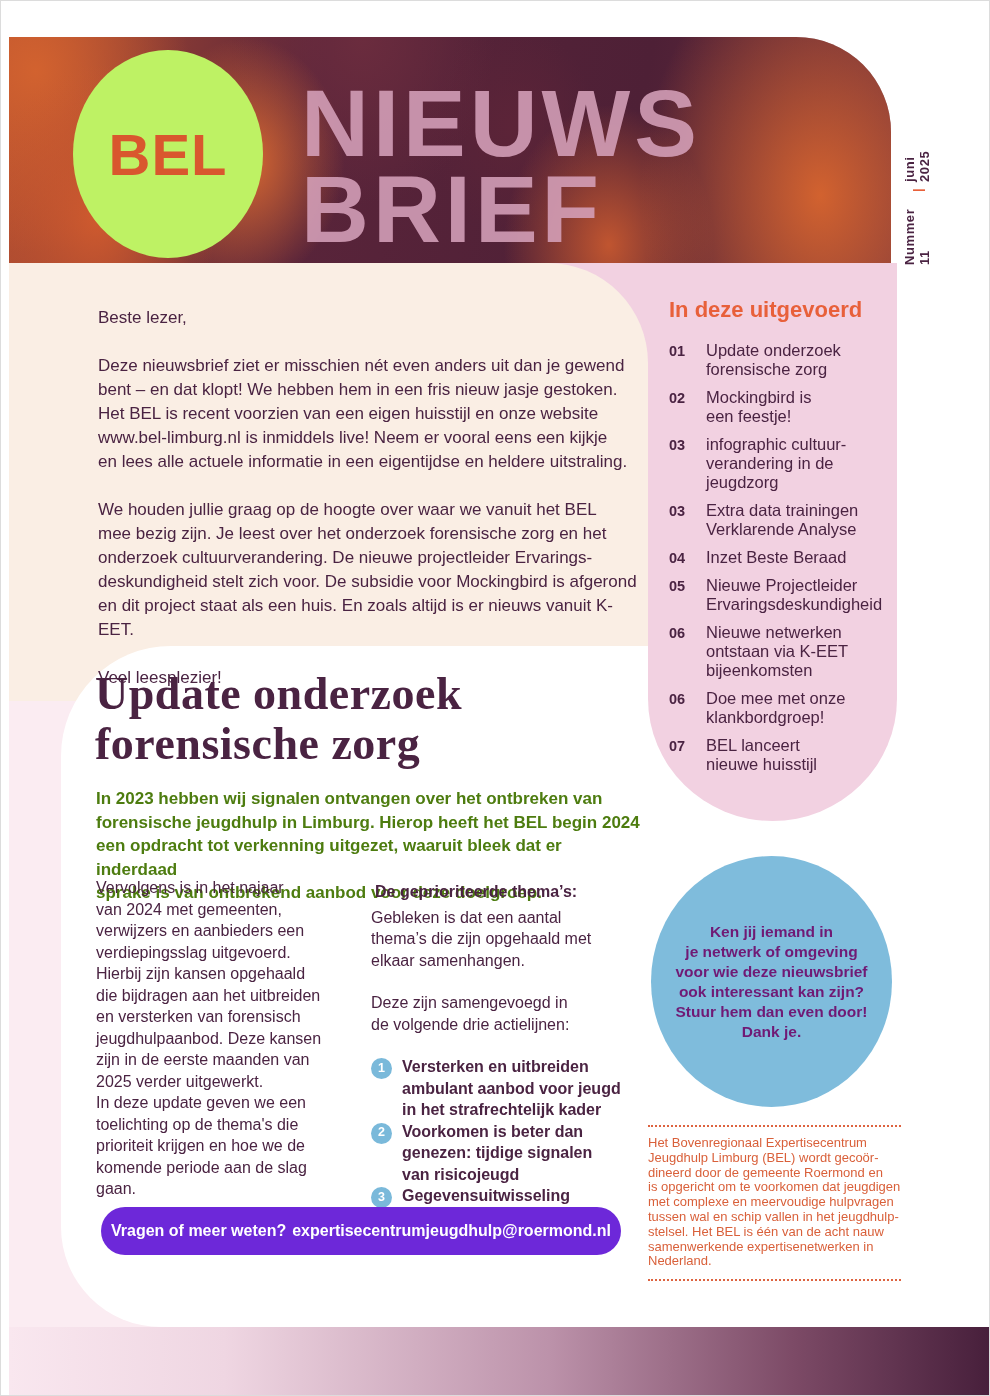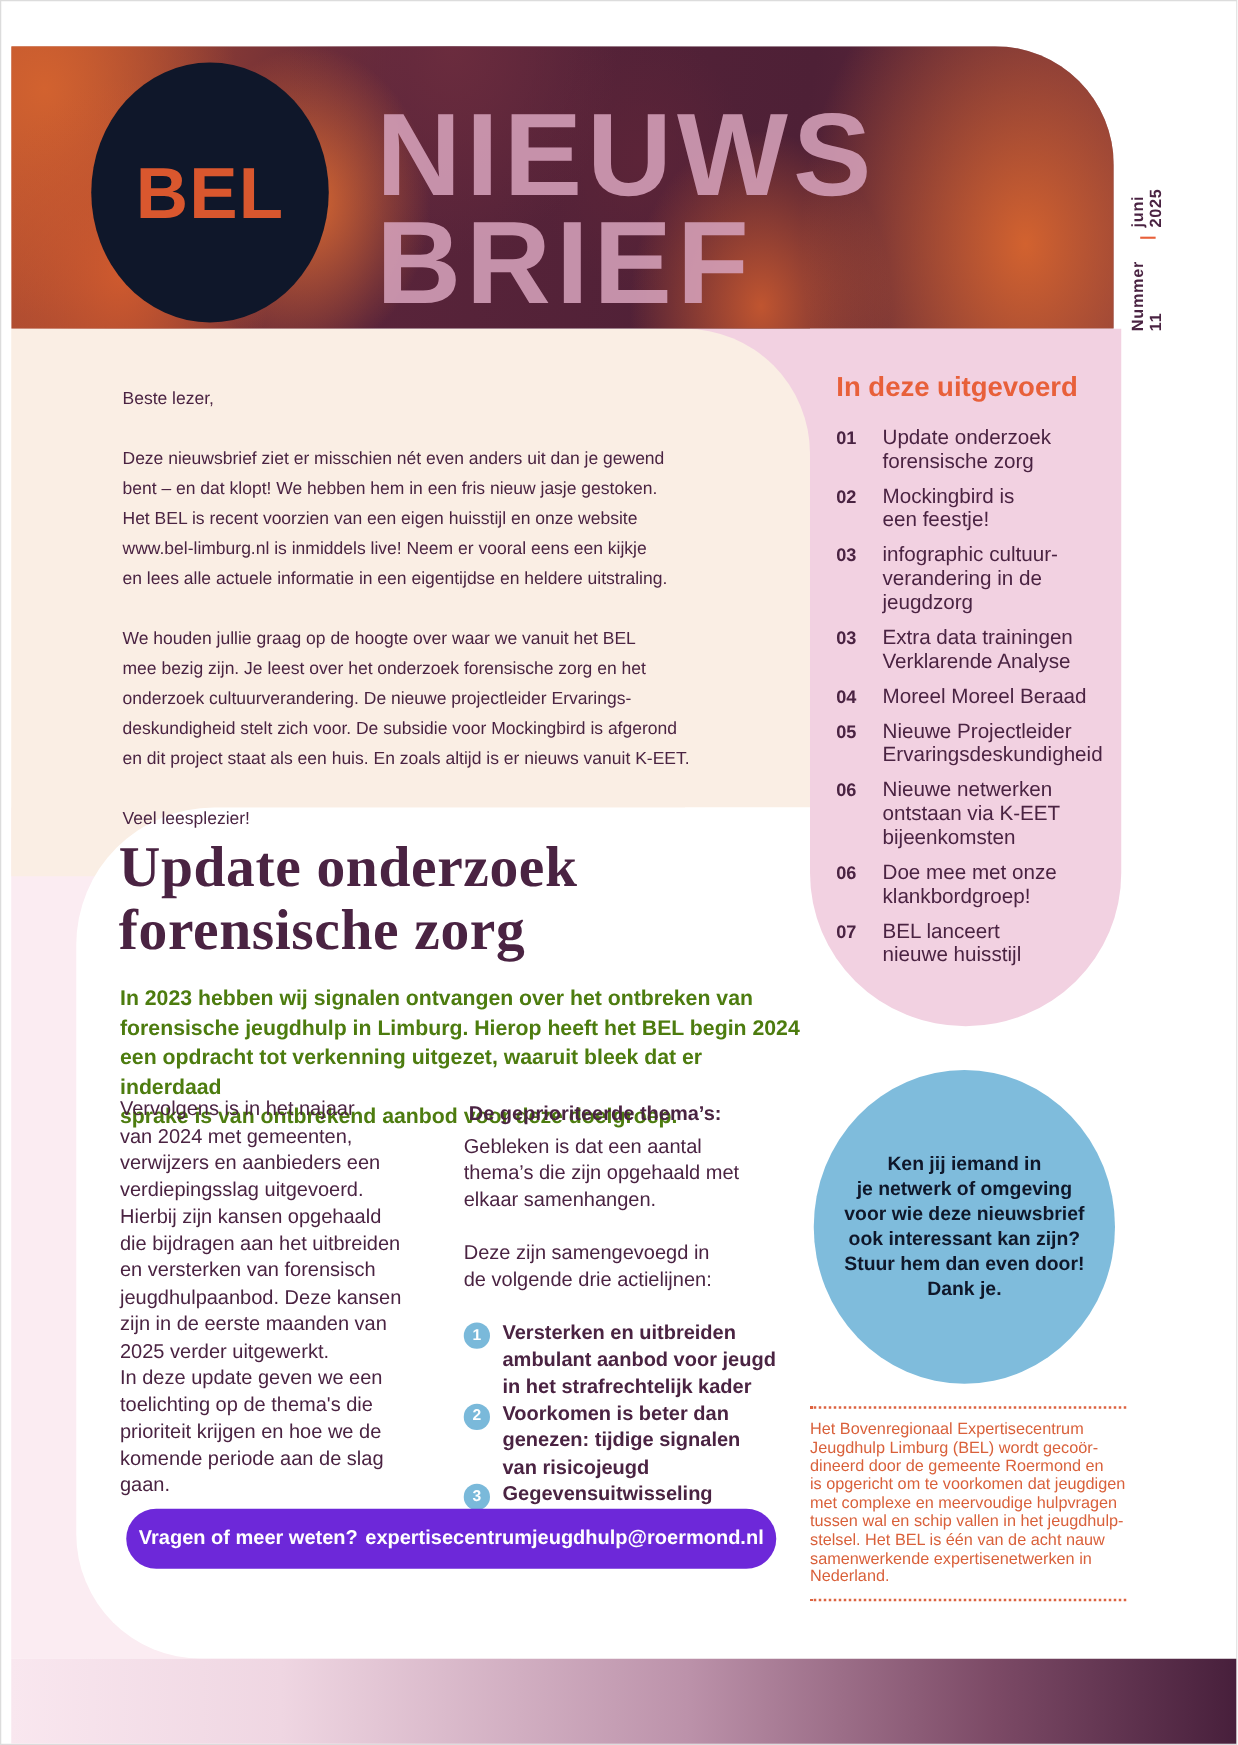--- a/index.html
+++ b/index.html
@@ -29,30 +29,30 @@
       radial-gradient(170px 220px at 10% 80%, #cf5a2e 0%, rgba(207,90,46,0) 70%),
       radial-gradient(220px 260px at 3% 15%, #d2622f 0%, rgba(210,98,47,0) 70%),
       radial-gradient(150px 190px at 27% 55%, #d46632 0%, rgba(212,102,50,0) 65%),
       radial-gradient(190px 240px at 40% 0%, #6b2c3e 0%, rgba(107,44,62,0) 70%),
       radial-gradient(300px 420px at 92% 70%, #d2622f 0%, rgba(210,98,47,0) 60%),
       radial-gradient(150px 200px at 68% 92%, #c05530 0%, rgba(192,85,48,0) 70%),
       radial-gradient(120px 150px at 57% 40%, #5c2438 0%, rgba(92,36,56,0) 70%),
       linear-gradient(100deg, #b44f30 0%, #59243a 35%, #4e2036 70%, #6d2f3f 100%);}
   .hero-title{position:absolute;left:292px;top:44px;font-weight:800;font-size:94px;line-height:86px;
     letter-spacing:4px;color:rgba(213,160,186,0.88);}
-  .logo{position:absolute;left:64px;top:13px;width:190px;height:208px;background:#0f172a;border-radius:50%;
+  .logo{position:absolute;left:64px;top:13px;width:190px;height:208px;background:#bef264;border-radius:50%;
     display:flex;align-items:center;justify-content:center;}
   .logo span{font-weight:900;font-size:58px;letter-spacing:1px;color:#d9572e;}
   .issue-date{position:absolute;left:901px;top:126px;height:138px;
     writing-mode:vertical-rl;transform:rotate(180deg);
     font-size:13px;font-weight:700;letter-spacing:0.6px;color:#4a2342;display:flex;align-items:center;}
   .issue-date .sep{color:#e8603a;margin:5px 0;}
 
   
-  .intro{position:absolute;left:97px;top:305px;width:548px;font-size:14px;line-height:24px;}
+  .intro{position:absolute;left:97px;top:305px;width:548px;font-size:17px;line-height:24px;}
   .intro p{margin:0 0 24px 0;}
 
   
   .toc-title{font-size:22px;font-weight:800;color:#e8603a;margin:0 0 18px 0;}
   .toc-item{display:flex;gap:13px;margin-bottom:9px;}
   .toc-num{width:24px;flex:none;font-size:14.5px;font-weight:700;padding-top:2px;}
   .toc-label{font-size:16.5px;line-height:19px;}
 
   
   .article-title{position:absolute;left:94px;top:668px;font-family:"Liberation Serif", serif;
@@ -64,21 +64,21 @@
   .col-right p{margin:0 0 21px 0;}
   .action-list{margin-top:0;}
   .action-item{display:flex;gap:10px;}
   .action-num{flex:none;width:21px;height:21px;margin-top:2px;border-radius:50%;background:#7ab9da;
     color:#ffffff;font-size:12.5px;font-weight:700;display:flex;align-items:center;justify-content:center;}
   .action-text{font-weight:700;}
 
   
   .promo{position:absolute;left:650px;top:855px;width:241px;height:251px;border-radius:50%;
     background:#7fbcdc;display:flex;align-items:center;justify-content:center;}
-  .promo div{color:#0f172a;font-weight:700;font-size:15.5px;line-height:20px;text-align:center;padding:0 22px;}
+  .promo div{color:#701a75;font-weight:700;font-size:15.5px;line-height:20px;text-align:center;padding:0 22px;}
 
   
   .contact-btn{position:absolute;left:100px;top:1206px;width:520px;height:48px;border-radius:24px;
     background:#6d28d9;display:flex;align-items:center;justify-content:center;gap:6px;
     color:#ffffff;font-weight:700;font-size:16px;cursor:pointer;border:none;}
   .contact-btn .email{}
 
   
   .footnote{position:absolute;left:647px;top:1124px;width:253px;
     border-top:2px dotted #dd6340;border-bottom:2px dotted #dd6340;padding:9px 0 10px 0;
@@ -144,21 +144,21 @@
 verandering in de
 jeugdzorg</span>
     </div>
     <div class="toc-item">
       <span class="toc-num">03</span>
       <span class="toc-label pre">Extra data trainingen
 Verklarende Analyse</span>
     </div>
     <div class="toc-item">
       <span class="toc-num">04</span>
-      <span class="toc-label pre">Moreel Moreel Beraad</span>
+      <span class="toc-label pre">Inzet Beste Beraad</span>
     </div>
     <div class="toc-item">
       <span class="toc-num">05</span>
       <span class="toc-label pre">Nieuwe Projectleider
 Ervaringsdeskundigheid</span>
     </div>
     <div class="toc-item">
       <span class="toc-num">06</span>
       <span class="toc-label pre">Nieuwe netwerken
 ontstaan via K-EET

